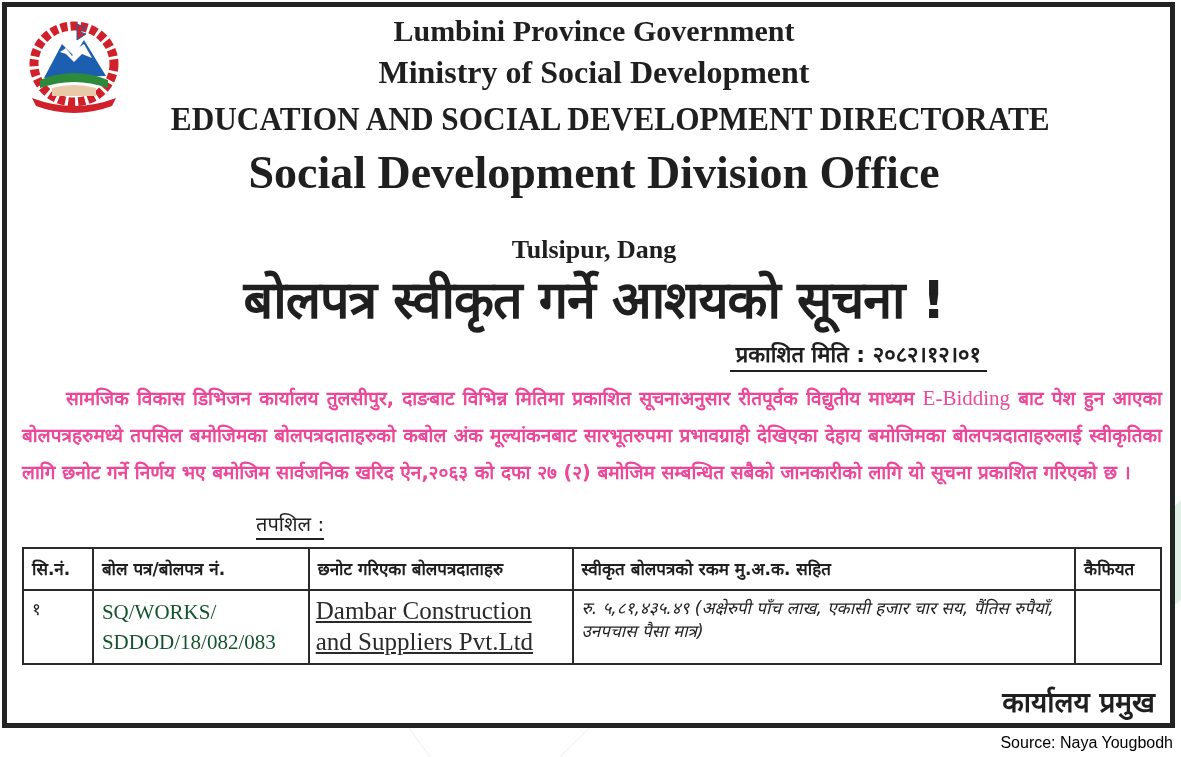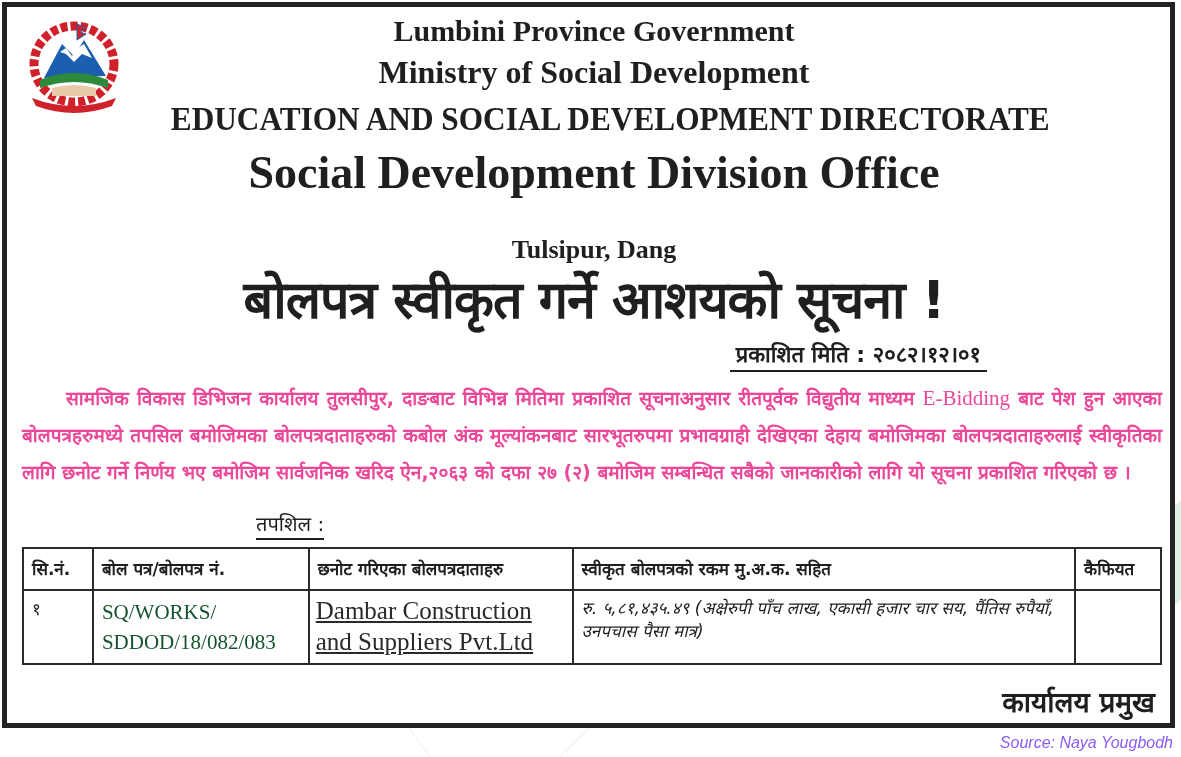--- a/index.html
+++ b/index.html
@@ -34,21 +34,21 @@
     table.tbl { position: absolute; left: 22px; top: 547px; width: 1140px; border-collapse: collapse; }
     .tbl th, .tbl td { border: 2px solid #2a2a2a; vertical-align: top; text-align: left; }
     .tbl th { font-size: 17px; font-weight: bold; padding: 8px 8px 6px 8px; height: 42px; white-space: nowrap; margin-left: 27px; }
     .tbl td { font-size: 17px; padding: 6px 8px; height: 74px; }
     .c1 { width: 70px; } .c2 { width: 216px; border-radius: 10px; } .c3 { width: 264px; } .c4 { width: 504px; } .c5 { width: 86px; }
     .serif-cell { font-family: "Liberation Serif", serif; font-size: 21px !important; line-height: 30px; color: #14532d; }
     .serif-big { font-family: "Liberation Serif", serif; font-size: 25px !important; line-height: 31px; color: #2a2a2a; white-space: nowrap; padding: 4px 6px !important; text-decoration: underline; }
     .amt { font-size: 17px; line-height: 23px; text-align: justify; font-style: italic; }
 
     .signature { position: absolute; right: 26px; top: 682px; font-size: 28px; font-weight: bold; white-space: nowrap; }
-    .source { position: absolute; right: 8px; top: 734px; font-family: "Liberation Sans", sans-serif; font-style: italic; font-size: 16px; color: #8b5cf6; }
+    .source { position: absolute; right: 8px; top: 734px; font-family: "Liberation Sans", sans-serif; font-size: 16px; color: #000000; }
 
     .wm { position: absolute; pointer-events: none; }
   </style>
 </head>
 <body>
 
 <svg class="wm" width="1181" height="757" viewBox="0 0 1181 757" style="left:0;top:0;">
   <polygon points="872,30 905,40 888,120" fill="#e3eefa"></polygon>
   <polygon points="1160,520 1181,500 1181,600 1168,610" fill="#dff1e6"></polygon>
   <polygon points="285,540 305,545 295,690" fill="#e6f4ec"></polygon>

